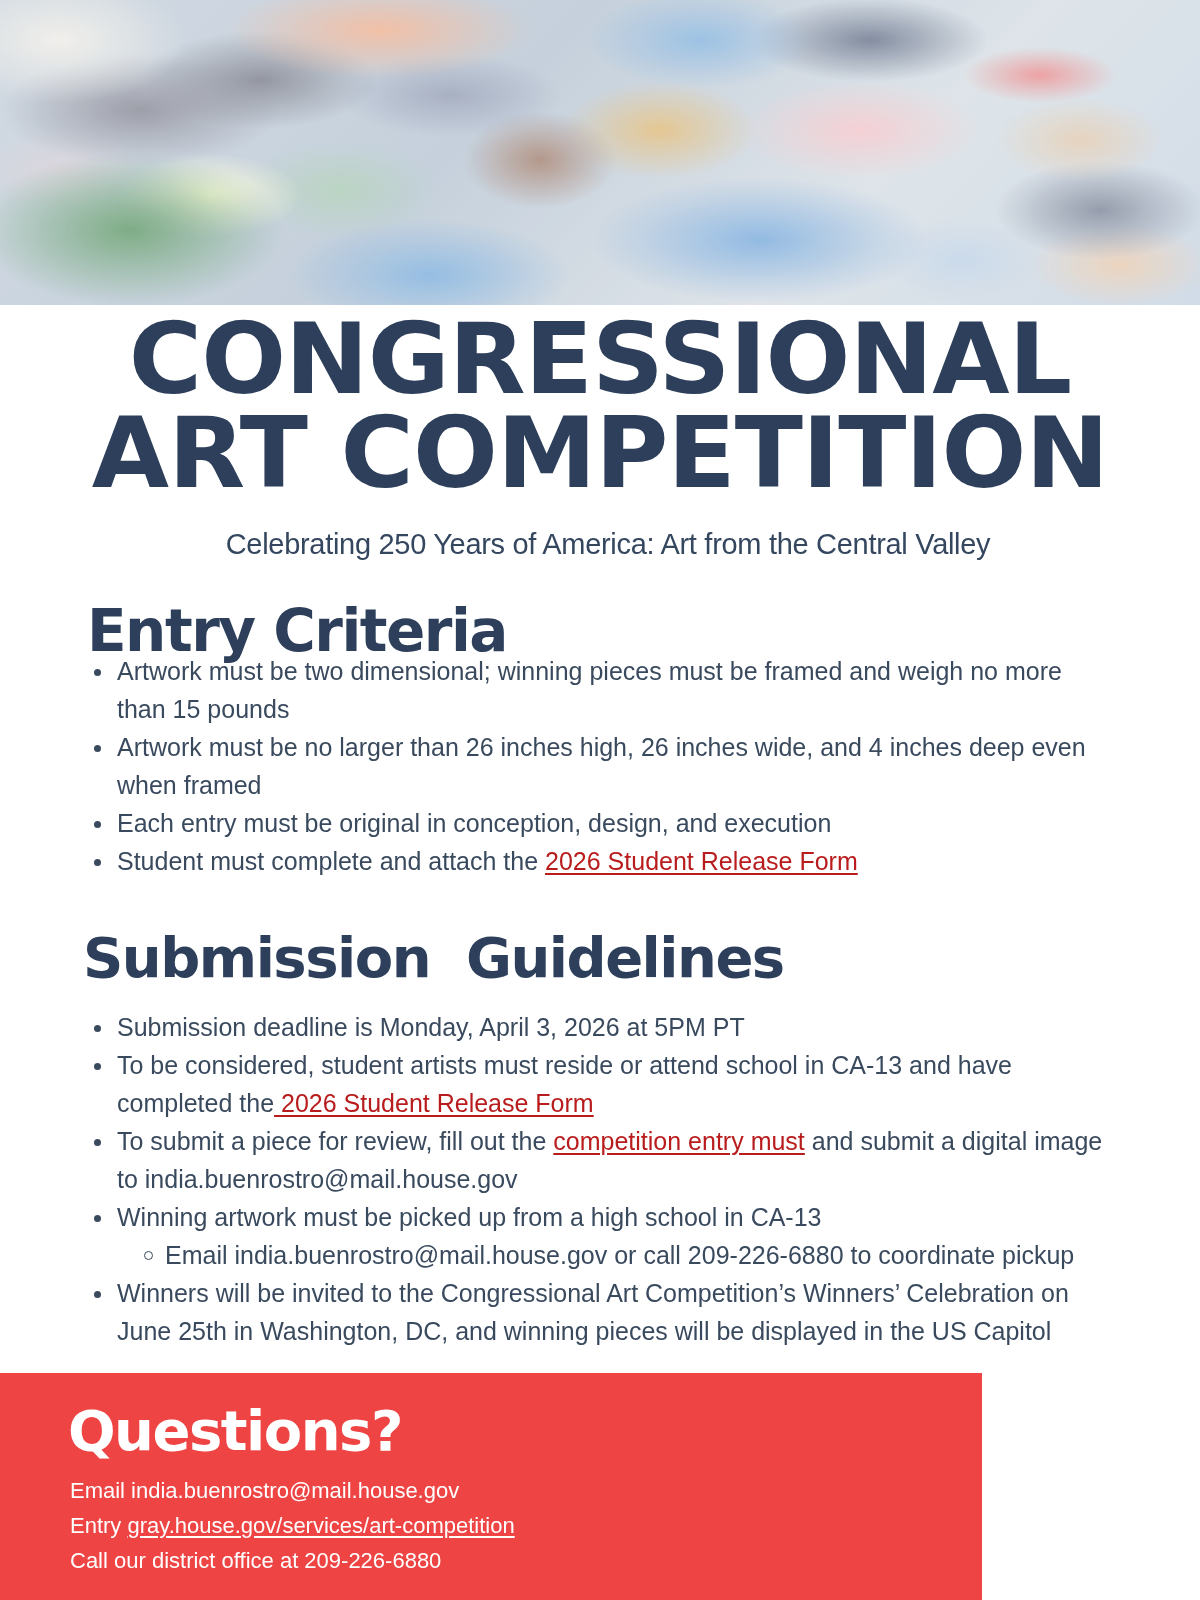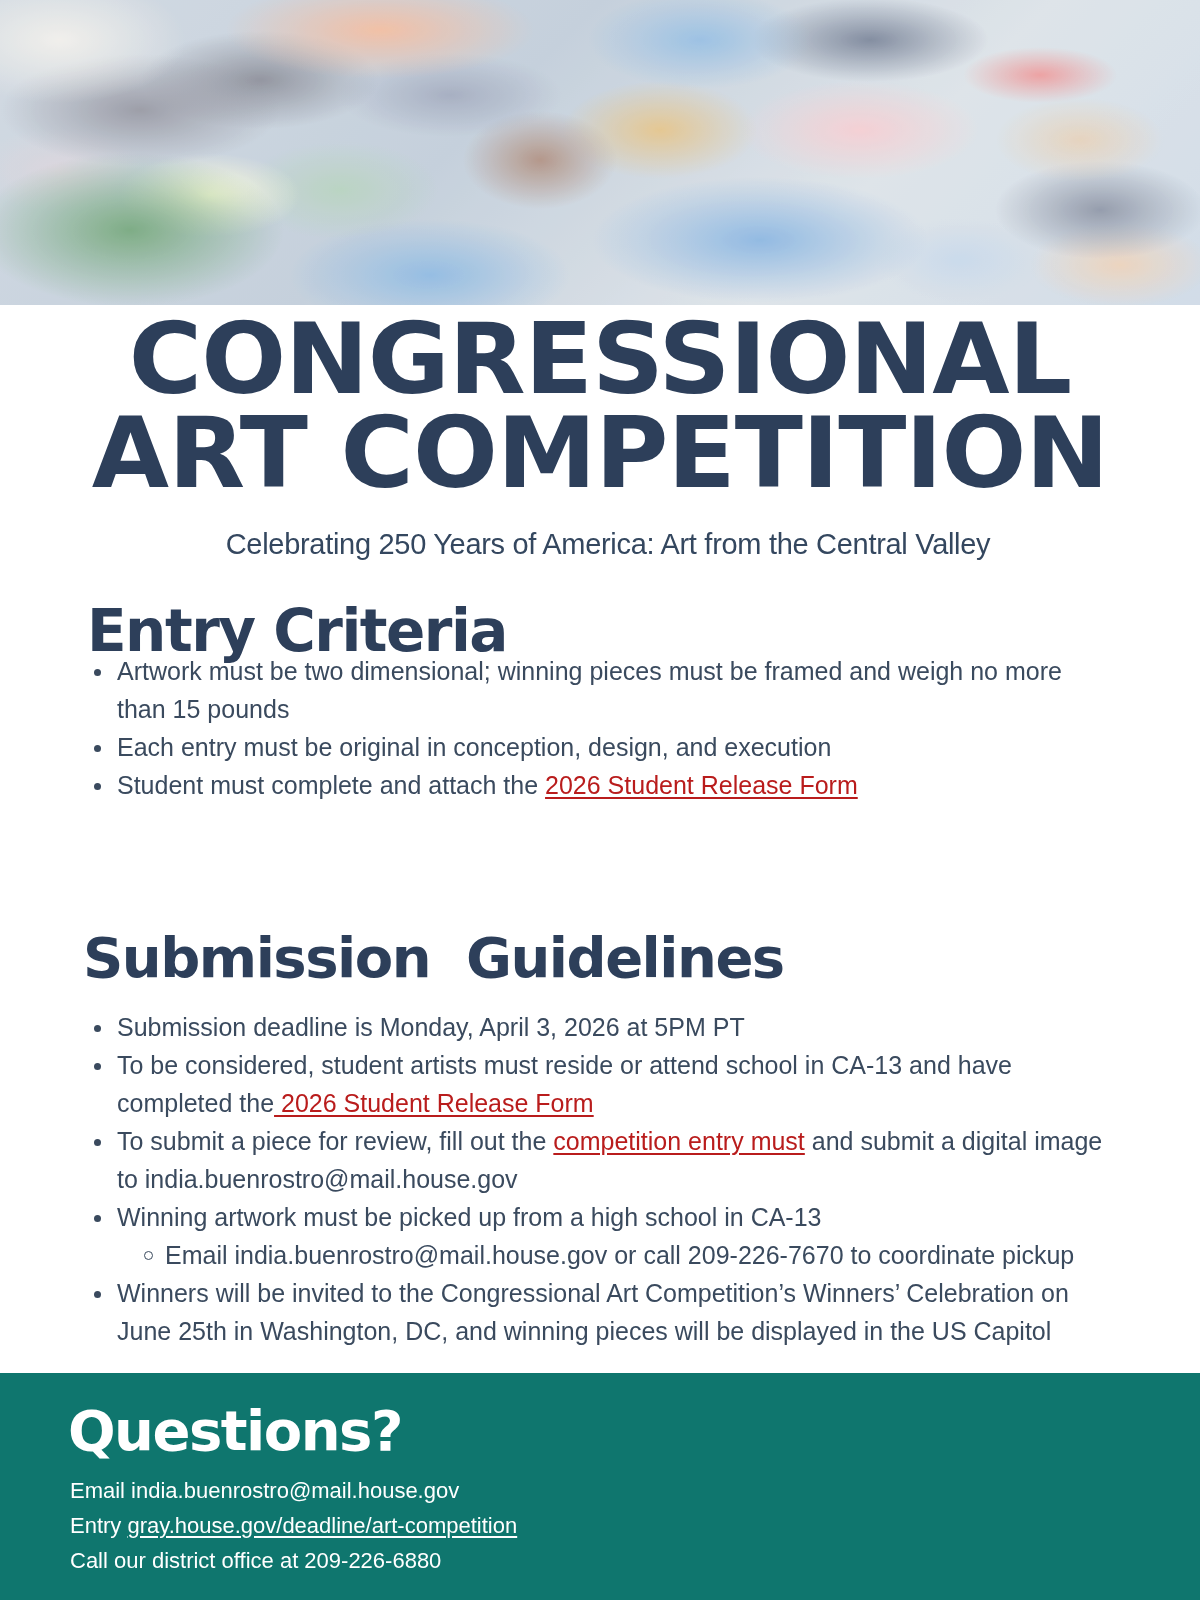--- a/index.html
+++ b/index.html
@@ -73,22 +73,22 @@
   ul.bullets li.sub { padding-left: 73px; }
   ul.bullets li.sub::before {
     left: 52px; top: 15px; width: 7px; height: 7px; background: transparent;
     border: 1.3px solid #3a4a5e;
   }
   .entry-list { top: 652px; }
   .sub-list { top: 1008px; }
   a.lnk { color: #b91c1c; text-decoration: underline; text-underline-offset: 3px; }
 
   .footer {
-    position: absolute; left: 0; top: 1373px; width: 1200px; height: 227px;
-    background: #0f766e; color: #ffffff;
+    position: absolute; left: 0; top: 1373px; width: 982px; height: 227px;
+    background: #ef4444; color: #ffffff;
   }
   .footer .q {
     position: absolute; left: 68px; top: 25px;
     font-family: "DejaVu Sans", sans-serif; font-weight: bold; font-size: 56px; letter-spacing: -1.5px;
   }
   .footer .lines {
     position: absolute; left: 70px; top: 100px;
     font-family: "Liberation Sans", sans-serif; font-size: 22px; line-height: 35px;
   }
   .footer a { color: #ffffff; text-decoration: underline; text-underline-offset: 3px; }
@@ -102,35 +102,36 @@
   <span class="line">CONGRESSIONAL</span>
   <span class="line">ART COMPETITION</span>
 </h1>
 
 <div class="subtitle">Celebrating 250 Years of America: Art from the Central Valley</div>
 
 <h2 class="section-heading h-entry">Entry Criteria</h2>
 
 <ul class="bullets entry-list">
   <li><span>Artwork must be two dimensional; winning pieces must be framed and weigh no more than 15 pounds</span></li>
+  <li><span>Artwork must be no larger than 26 inches high, 26 inches wide, and 4 inches deep even when framed</span></li>
   <li><span>Each entry must be original in conception, design, and execution</span></li>
   <li><span>Student must complete and attach the </span><a class="lnk">2026 Student Release Form</a></li>
 </ul>
 
 <h2 class="section-heading h-sub" style="white-space:pre;">Submission  Guidelines</h2>
 
 <ul class="bullets sub-list">
   <li><span>Submission deadline is Monday, April 3, 2026 at 5PM PT</span></li>
   <li><span>To be considered, student artists must reside or attend school in CA-13 and have completed the</span><a class="lnk"> 2026 Student Release Form</a></li>
   <li><span>To submit a piece for review, fill out the </span><a class="lnk">competition entry must</a><span> and submit a digital image to india.buenrostro@mail.house.gov</span></li>
   <li><span>Winning artwork must be picked up from a high school in CA-13</span></li>
-  <li class="sub"><span>Email india.buenrostro@mail.house.gov or call 209-226-7670 to coordinate pickup</span></li>
+  <li class="sub"><span>Email india.buenrostro@mail.house.gov or call 209-226-6880 to coordinate pickup</span></li>
   <li><span>Winners will be invited to the Congressional Art Competition’s Winners’ Celebration on June 25th in Washington, DC, and winning pieces will be displayed in the US Capitol</span></li>
 </ul>
 
 <footer class="footer">
   <div class="q">Questions?</div>
   <div class="lines">
     <div>Email india.buenrostro@mail.house.gov</div>
-    <div><span style="white-space:pre;">Entry </span><a>gray.house.gov/deadline/art-competition</a></div>
+    <div><span style="white-space:pre;">Entry </span><a>gray.house.gov/services/art-competition</a></div>
     <div>Call our district office at 209-226-6880</div>
   </div>
 </footer>
 
 </body></html>

